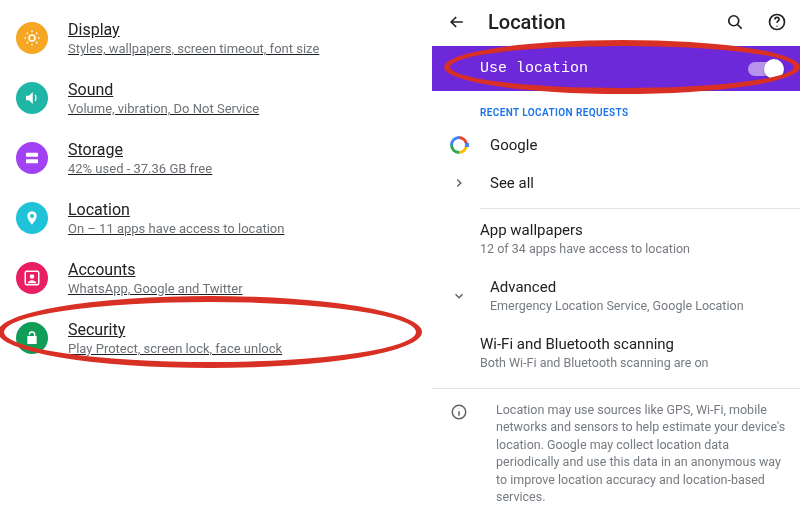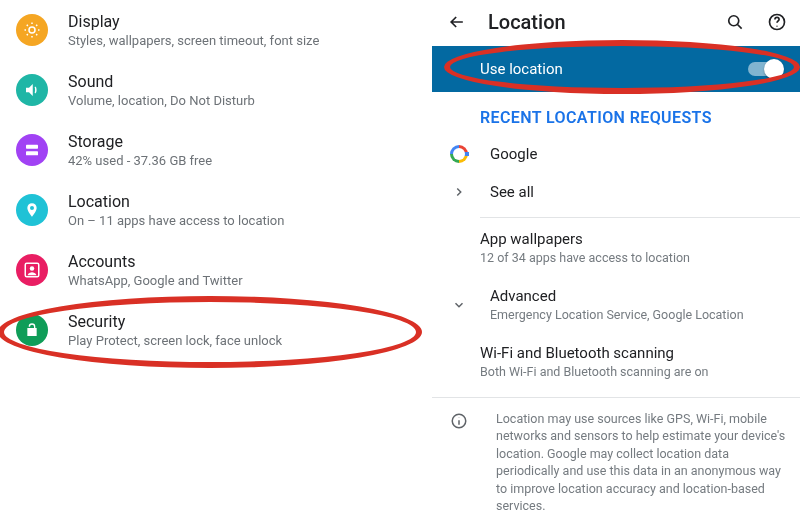--- a/index.html
+++ b/index.html
@@ -7,21 +7,21 @@
     font-family: Roboto, "Helvetica Neue", Arial, sans-serif;
     background: #fff;
     width: 800px;
     height: 524px;
     display: flex;
     color: #202124;
     font-size: 14px;
     overflow: hidden;
   }
   .pane { height: 524px; }
-  .left { width: 432px; padding-top: 0; }
+  .left { width: 432px; padding-top: 8px; text-decoration: underline; }
   .right { width: 368px; position: relative; }
 
   
   .set-item {
     display: flex;
     align-items: center;
     padding: 12px 16px 12px 16px;
     gap: 20px;
     position: relative;
   }
@@ -36,40 +36,41 @@
   
   .r-header {
     display: flex; align-items: center; gap: 20px;
     padding: 10px 12px 12px 14px;
   }
   .r-header .title { font-size: 20px; font-weight: 500; flex: 1; }
   .r-header .hicon { width: 22px; height: 22px; display:flex; align-items:center; justify-content:center; }
 
   
   .use-row {
-    background: #0369a1;
+    background: #6d28d9;
     color: #fff;
     display: flex;
     align-items: center;
     padding: 14px 18px 14px 48px;
     position: relative;
+    font-family: Liberation Mono, monospace;
   }
   .use-row .label { font-size: 15px; flex:1; }
   .toggle {
     width: 34px; height: 14px; background: rgba(255,255,255,0.5);
     border-radius: 10px; position: relative;
   }
   .toggle .knob {
     width: 20px; height: 20px; background:#fff; border-radius:50%;
     position:absolute; right:-2px; top:-3px;
     box-shadow: 0 1px 2px rgba(0,0,0,0.3);
   }
 
   .section-label {
-    color:#1a73e8; font-size:16px; font-weight:600; letter-spacing:0.4px;
+    color:#1a73e8; font-size:10px; font-weight:600; letter-spacing:0.4px;
     padding: 16px 0 8px 48px;
   }
 
   .r-row {
     display:flex; align-items:center; gap:20px;
     padding: 10px 24px 10px 16px;
     position: relative;
   }
   .r-row .lead { width:22px; display:flex; justify-content:center; flex:0 0 22px; color:#5f6368;}
   .r-row.indent { padding-left: 48px; }
@@ -125,21 +126,21 @@
 
   <div class="set-item">
     <div class="icon-circle" style="background:#1fb6a6">
       <svg width="18" height="18" viewBox="0 0 24 24" fill="#fff">
           <path d="M4 9v6h4l5 5V4L8 9H4z"></path>
           <path d="M16 8c1.5 1 1.5 7 0 8" fill="none" stroke="#fff" stroke-width="2"></path>
         </svg>
     </div>
     <div class="texts">
       <div class="title">Sound</div>
-      <div class="sub">Volume, location, Do Not Disturb</div>
+      <div class="sub">Volume, vibration, Do Not Service</div>
     </div>
   </div>
 
   <div class="set-item">
     <div class="icon-circle" style="background:#a142f4">
       <svg width="16" height="16" viewBox="0 0 24 24" fill="#fff">
           <rect x="3" y="4" width="18" height="6" rx="1"></rect>
           <rect x="3" y="14" width="18" height="6" rx="1"></rect>
         </svg>
     </div>

